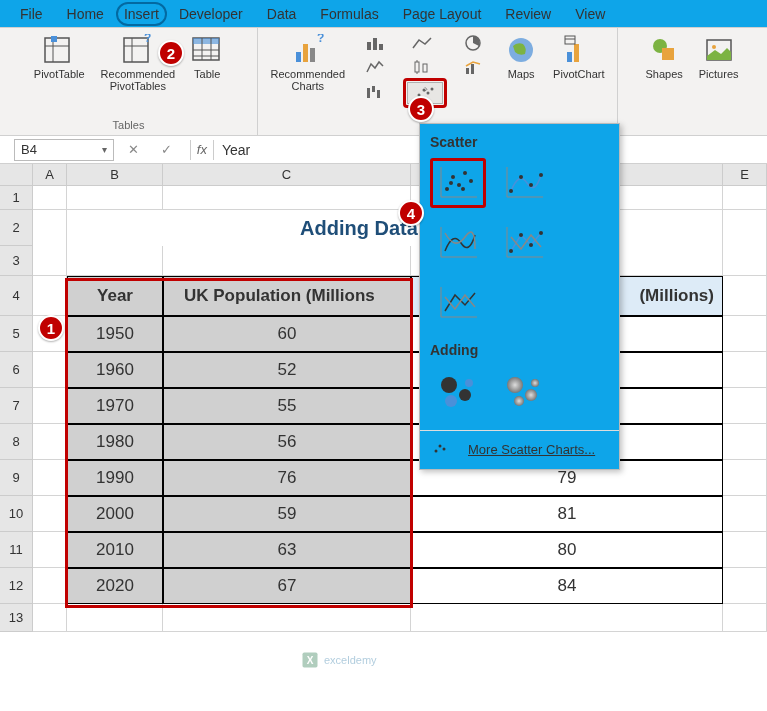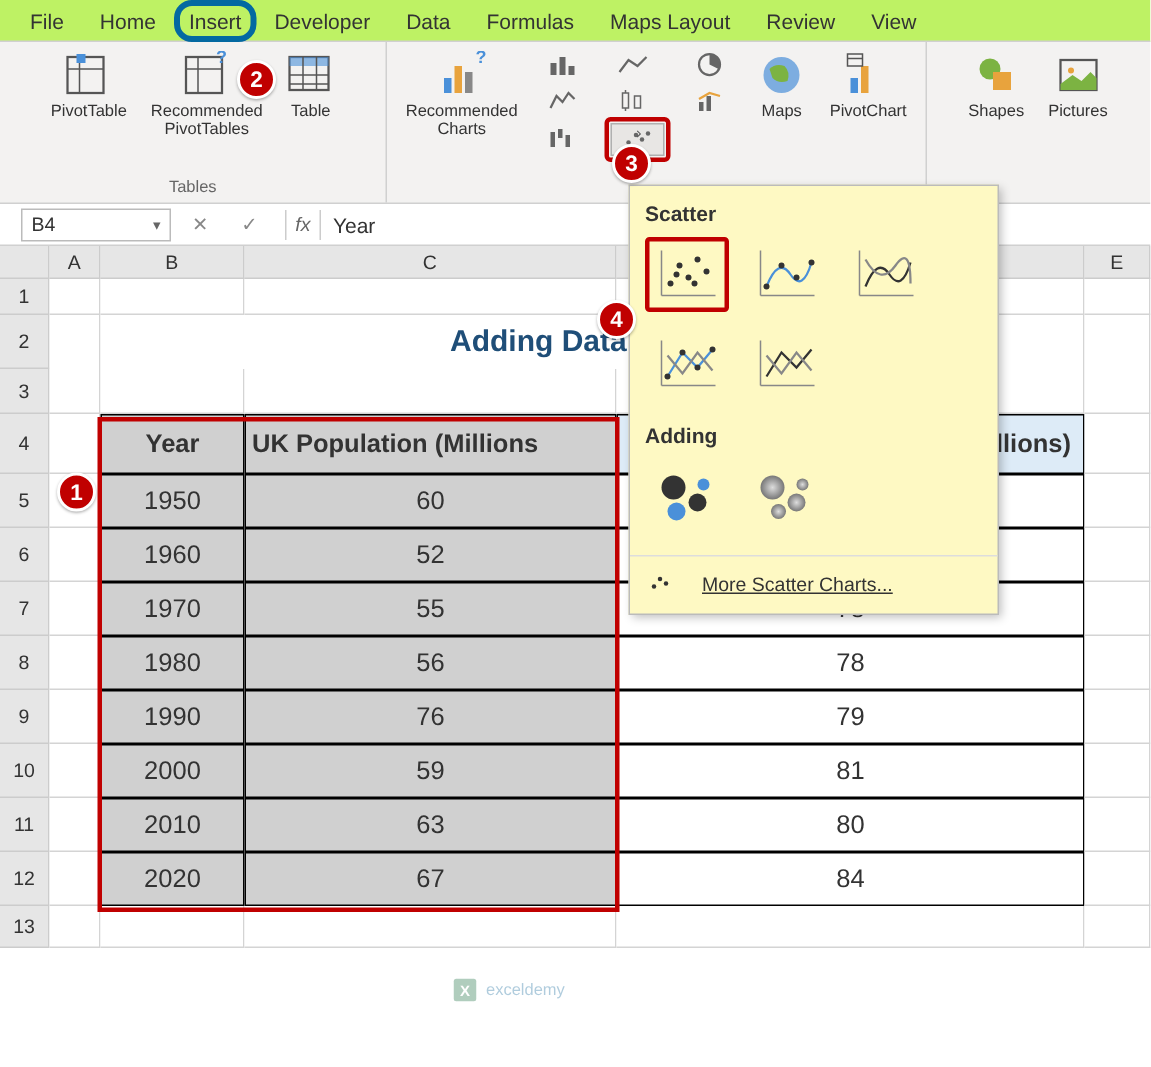--- a/index.html
+++ b/index.html
@@ -1,20 +1,20 @@
 <!DOCTYPE html>
 <html><head>
 <meta charset="utf-8">
 <style>
 * { box-sizing: border-box; margin: 0; padding: 0; font-family: 'Segoe UI', Arial, sans-serif; }
 body { background: #fff; font-size: 14px; color: #333; width: 767px; height: 711px; overflow: hidden; position: relative; }
 
-.tabbar { display: flex; background: #bef264; border-bottom: 1px solid #d0d0d0; height: 28px; align-items: center; padding-left: 8px; }
+.tabbar { display: flex; background: #0ea5e9; border-bottom: 1px solid #d0d0d0; height: 28px; align-items: center; padding-left: 8px; }
 .tab { padding: 4px 12px; font-size: 14px; cursor: pointer; }
-.tab.active { border: 4px solid #0369a1; border-radius: 12px; padding: 2px 6px; }
+.tab.active { border: 2px solid #0369a1; border-radius: 12px; padding: 2px 6px; }
 
 .ribbon { background: #f3f2f1; height: 108px; border-bottom: 1px solid #d0d0d0; display: flex; }
 .ribbon-group { display: flex; flex-direction: column; align-items: center; border-right: 1px solid #d0d0d0; padding: 4px 6px; justify-content: space-between; }
 .ribbon-row { display: flex; gap: 8px; }
 .ribbon-btn { display: flex; flex-direction: column; align-items: center; gap: 2px; cursor: pointer; padding: 2px 4px; }
 .ribbon-btn .icon-lg { width: 32px; height: 32px; display: flex; align-items: center; justify-content: center; }
 .ribbon-btn .label { font-size: 11px; text-align: center; line-height: 12px; }
 .group-label { font-size: 11px; color: #666; padding-top: 2px; }
 
 .small-btns { display: flex; flex-direction: column; gap: 2px; }
@@ -47,21 +47,21 @@
 
 .hdr-cell { background: #fce4d6; font-weight: bold; font-size: 17px; border: 1px solid #000; }
 .hdr-cell2 { background: #ddebf7; font-weight: bold; font-size: 17px; border: 1px solid #000; }
 .data-cell { border: 1px solid #000; font-size: 17px; }
 .sel-cell { background: #d0d0d0; }
 
 .sel-border { position: absolute; border: 3px solid #c00000; pointer-events: none; }
 
 .badge { position: absolute; width: 26px; height: 26px; border-radius: 50%; background: #c00000; color: #fff; font-weight: bold; display: flex; align-items: center; justify-content: center; font-size: 15px; border: 2px solid #fff; box-shadow: 0 1px 2px rgba(0,0,0,.3); z-index: 20; }
 
-.dropdown { position: absolute; left: 419px; top: 123px; width: 247px; background: #fef9c3; border: 1px solid #bbb; box-shadow: 2px 2px 6px rgba(0,0,0,.25); z-index: 10; padding: 6px 0; }
+.dropdown { position: absolute; left: 419px; top: 123px; width: 201px; background: #0ea5e9; border: 1px solid #bbb; box-shadow: 2px 2px 6px rgba(0,0,0,.25); z-index: 10; padding: 6px 0; }
 .dd-title { font-weight: bold; padding: 4px 10px 8px; font-size: 14px; }
 .dd-grid { display: flex; flex-wrap: wrap; gap: 10px; padding: 0 10px 10px; }
 .dd-item { width: 56px; height: 50px; display: flex; align-items: center; justify-content: center; cursor: pointer; }
 .dd-item.hl { border: 3px solid #c00000; border-radius: 3px; }
 .dd-sep { border-top: 1px solid #ddd; margin: 4px 0; }
 .dd-more { display: flex; align-items: center; gap: 20px; padding: 6px 12px; cursor: pointer; font-size: 13px; }
 .dd-more span { text-decoration: underline; }
 
 .watermark { position: absolute; left: 300px; top: 650px; opacity: 0.35; font-size: 11px; color: #1f6f9f; display: flex; align-items: center; gap: 4px; z-index: 5; }
 .watermark svg { width: 20px; height: 20px; }
@@ -69,21 +69,21 @@
 </head>
 <body>
 
 <div class="tabbar">
   <div class="tab">File</div>
   <div class="tab">Home</div>
   <div class="tab active">Insert</div>
   <div class="tab">Developer</div>
   <div class="tab">Data</div>
   <div class="tab">Formulas</div>
-  <div class="tab">Maps Layout</div>
+  <div class="tab">Page Layout</div>
   <div class="tab">Review</div>
   <div class="tab">View</div>
 </div>
 
 <div class="ribbon">
   <div class="ribbon-group" style="width:258px">
     <div class="ribbon-row">
       <div class="ribbon-btn">
         <div class="icon-lg">
             <svg width="32" height="32">
@@ -299,21 +299,21 @@
       <div class="cell col-B"></div>
       <div class="cell col-C"></div>
       <div class="cell col-D"></div>
       <div class="cell col-E"></div>
     </div>
 
   <div class="row" style="height:40px">
       <div class="row-h">4</div>
       <div class="cell col-A"></div>
       <div class="cell col-B hdr-cell sel-cell">Year</div>
-      <div class="cell col-C hdr-cell sel-cell" style="justify-content:flex-start;padding-left:4px">UK Population (Millions</div>
+      <div class="cell col-C hdr-cell sel-cell" style="justify-content:flex-start;padding-left:20px">UK Population (Millions</div>
       <div class="cell col-D hdr-cell2" style="justify-content:flex-end;padding-right:8px">(Millions)</div>
       <div class="cell col-E"></div>
     </div>
 
   <div class="row">
       <div class="row-h">5</div>
       <div class="cell col-A"></div>
       <div class="cell col-B data-cell sel-cell">1950</div>
       <div class="cell col-C data-cell sel-cell">60</div>
       <div class="cell col-D data-cell"></div>

